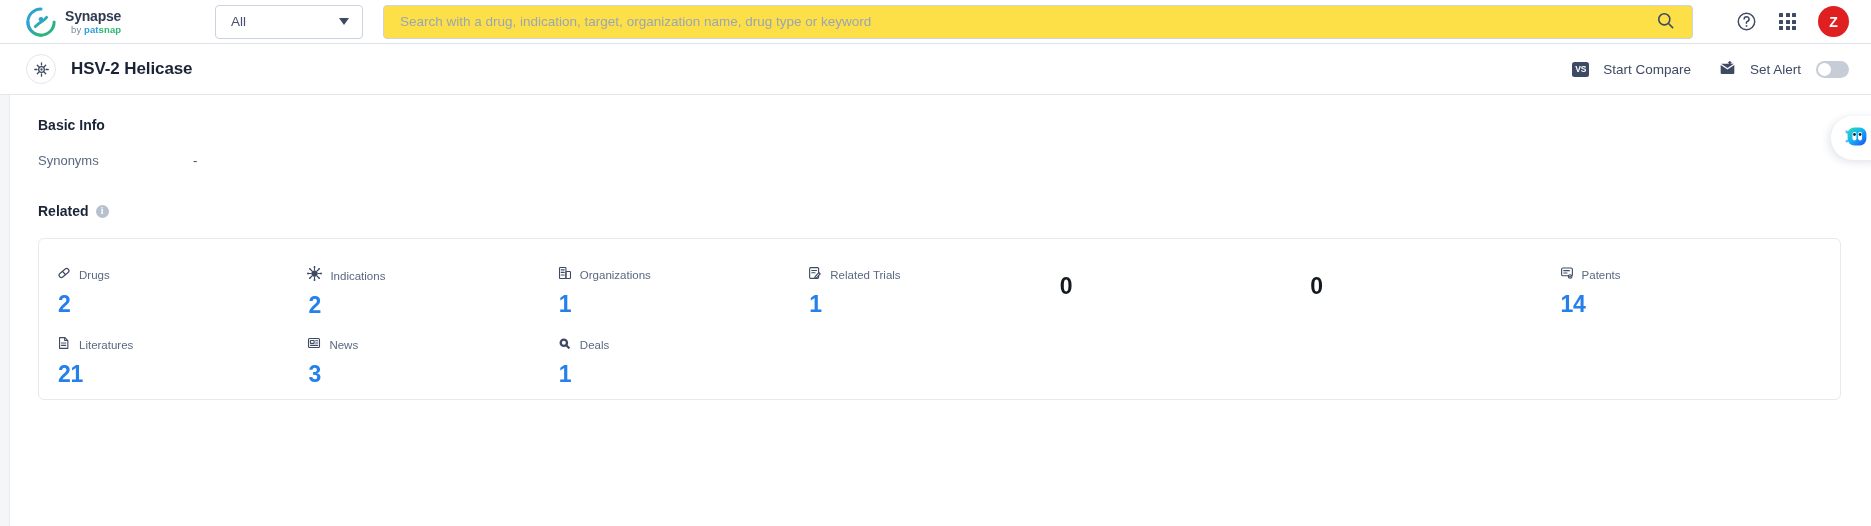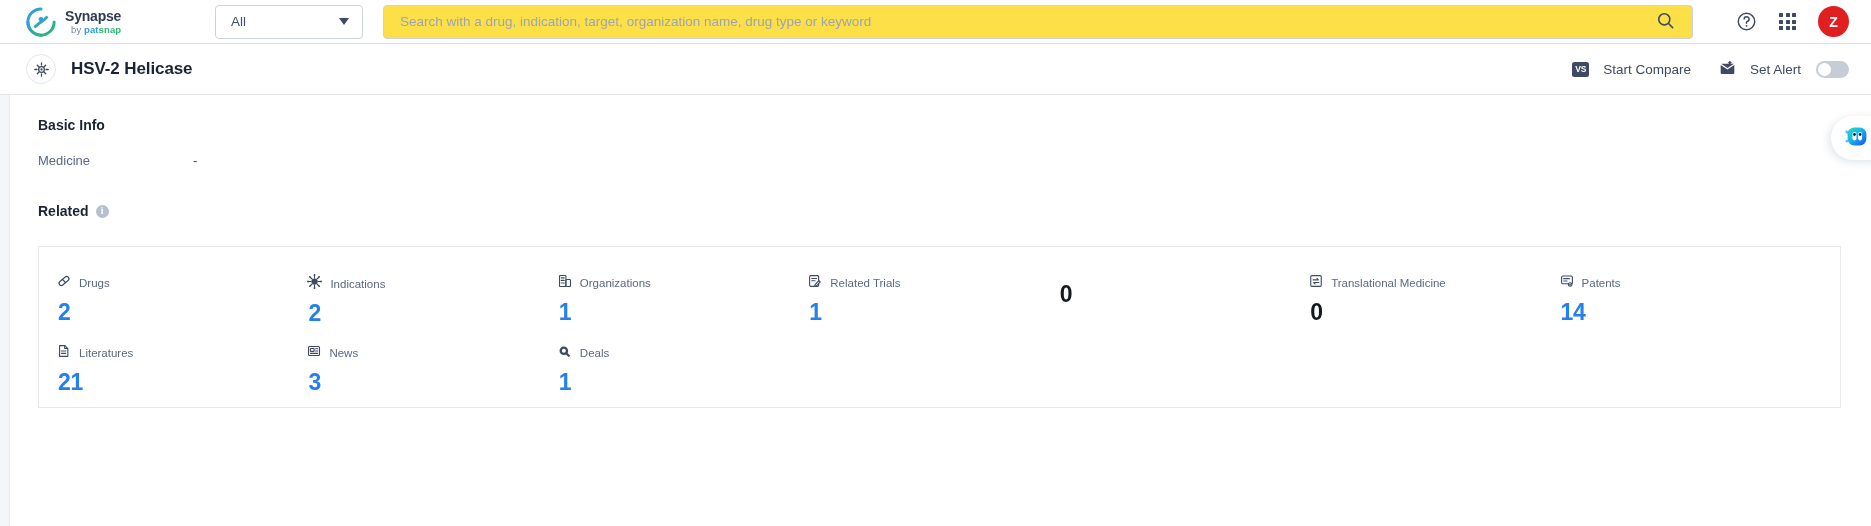--- a/index.html
+++ b/index.html
@@ -254,23 +254,23 @@
     color: #5a6882;
   }
   .kv-value {
     font-size: 13px;
     color: #3e4a63;
   }
 
   .related-head { margin-top: 35px; }
 
   .related-card {
-    margin-top: 27px;
+    margin-top: 19px;
     border: 1px solid #e6eaef;
-    border-radius: 0;
+    border-radius: 6px;
     background: #fff;
     padding: 27px 12px 38px 0;
     height: 162px;
   }
   .related-grid {
     display: grid;
     grid-template-columns: repeat(7, 1fr);
     row-gap: 17px;
     padding: 0 18px;
   }
@@ -415,21 +415,21 @@
 <div class="body-wrap">
   <div class="left-gutter"></div>
 
   <div class="content">
 
     <div class="section-head">
       <span>Basic Info</span>
     </div>
 
     <div class="kv-row">
-      <span class="kv-label">Medicine</span>
+      <span class="kv-label">Synonyms</span>
       <span class="kv-value">-</span>
     </div>
 
     <div class="section-head related-head">
       <span>Related</span>
       <span class="info-dot">i</span>
     </div>
 
     <div class="related-card">
       <div class="related-grid">
@@ -506,30 +506,20 @@
             <span class="stat-label">Related Trials</span>
           </div>
           <div class="stat-value blue">1</div>
         </div>
 
         <div class="stat">
           <div class="stat-value zero">0</div>
         </div>
 
         <div class="stat">
-          <div class="stat-head">
-            <span>
-              <svg width="14" height="14" viewBox="0 0 24 24" fill="none" stroke="#3e4a63" stroke-width="1.9">
-                <rect x="3" y="2.8" width="18" height="18.4" rx="2"></rect>
-                <path d="M7 10h9l-2.4-2.4" stroke-linecap="round" stroke-linejoin="round"></path>
-                <path d="M17 14.6H8l2.4 2.4" stroke-linecap="round" stroke-linejoin="round"></path>
-              </svg>
-            </span>
-            <span class="stat-label">Translational Medicine</span>
-          </div>
           <div class="stat-value zero">0</div>
         </div>
 
         <div class="stat">
           <div class="stat-head">
             <span>
               <svg width="14" height="14" viewBox="0 0 24 24" fill="none" stroke="#3e4a63" stroke-width="1.9">
                 <rect x="2.8" y="3.4" width="18.4" height="13.4" rx="2"></rect>
                 <line x1="6.4" y1="8" x2="16" y2="8" stroke-linecap="round"></line>
                 <line x1="6.4" y1="12" x2="12" y2="12" stroke-linecap="round"></line>

